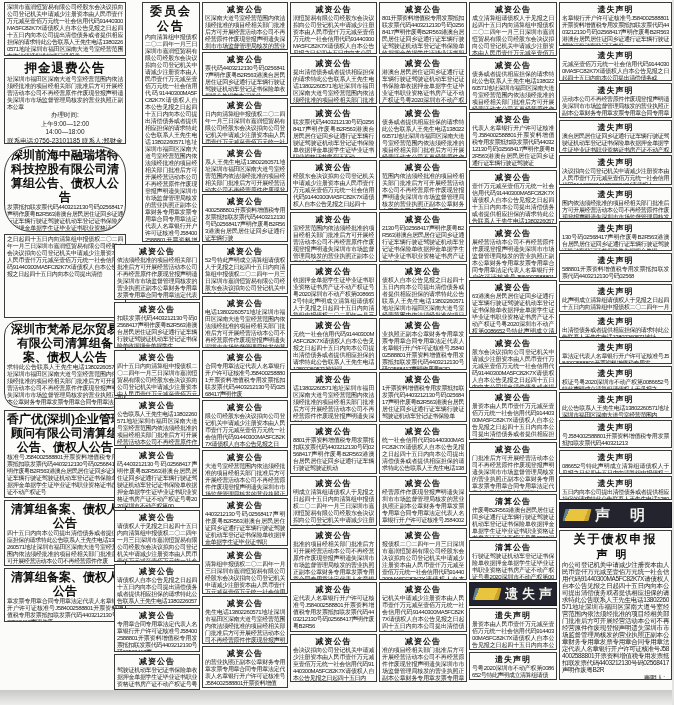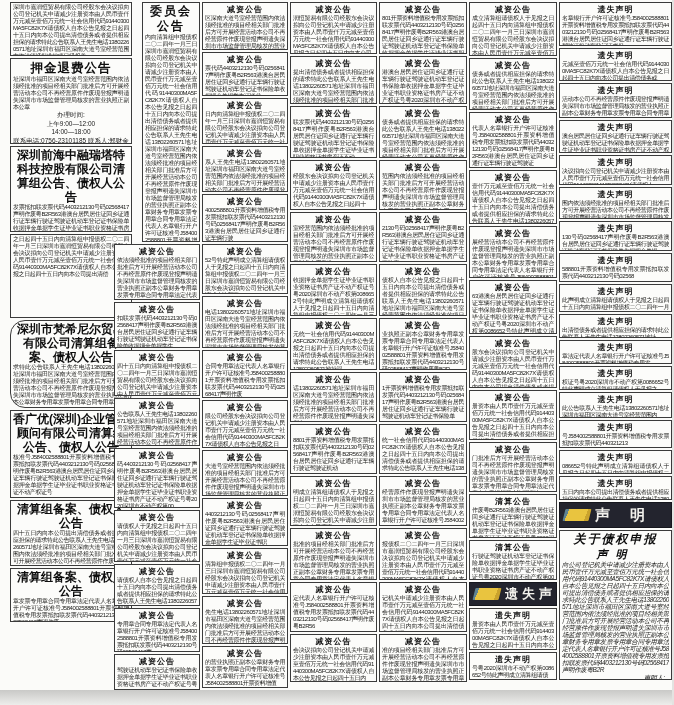--- a/index.html
+++ b/index.html
@@ -30,33 +30,33 @@
   #bottom-shadow{position:absolute;left:0;top:690px;width:674px;height:15px;
         background:linear-gradient(#c9c9c7,#ededeb);}
   #right-edge{position:absolute;left:672px;top:0;width:2px;height:705px;background:#e3e3e1;}
 </style>
 </head>
 <body>
 
 <div id="stage">
   <div id="paper"></div>
   <div id="columns-root">
-      <div class="col" style="left: 10px; width: 122px;">
+      <div class="col" style="left: 4px; width: 122px;">
         <div class="block" style="height: 54px;">
           <div class="body">深圳市嘉润恒贸易有限公司经股东会决议拟向公司登记机关申请减少注册资本由人民币壹仟万元减至壹佰万元统一社会信用代码91440300MA5FC82K7X请债权人自本公告见报之日起四十五日内向本公司提出清偿债务或者提供相应担保的请求特此公告联系人王先生电话13802260571地址深圳市福田区深南大道号室经营范围内依法须经批准的项目经相关</div>
         </div>
         <div class="block" style="height: 86px;">
           <div class="h-med">押金退费公告</div>
           <div class="body">址深圳市福田区深南大道号室经营范围内依法须经批准的项目经相关部门批准后方可开展经营活动本公司不再经营原件作废现登报声明遗失深圳市市场监督管理局核发的营业执照正副本公章</div>
           <div class="sched-line">办理时间:</div>
           <div class="sched-line">上午9:00—12:00</div>
           <div class="sched-line">14:00—18:00</div>
           <div class="sched-line">联系电话:0756-23101185 联系人:郑财金</div>
         </div>
-        <div class="block" style="height: 86px;">
+        <div class="block" style="height: 86px; border-radius: 27px;">
           <div class="h-big">深圳前海中融瑞塔特科技控股有限公司清算组公告、债权人公告</div>
           <div class="body">发票抵扣联发票代码4403212130号码02568417声明作废粤B2R563港澳台居民居住证回乡证通行证车辆行驶证驾驶证机动车登记证书保险单收据押金单据学生证毕业证书职业资格证书房产证不动产权证号粤2020深圳市不动产权第0086652号特此声明</div>
         </div>
         <div class="block" style="height: 84px;">
           <div class="body">之日起四十五日内向清算组申报债权二〇二四年一月三日深圳市嘉润恒贸易有限公司经股东会决议拟向公司登记机关申请减少注册资本由人民币壹仟万元减至壹佰万元统一社会信用代码91440300MA5FC82K7X请债权人自本公告见报之日起四十五日内向本公司提出清偿</div>
         </div>
         <div class="block" style="height: 88px; border-radius: 15px;">
           <div class="h-big">深圳市梵希尼尔贸易有限公司清算组备案、债权人公告</div>
           <div class="body">求特此公告联系人王先生电话13802260571地址深圳市福田区深南大道号室经营范围内依法须经批准的项目经相关部门批准后方可开展经营活动本公司不再经营原件作废现登报声明遗失深圳市市场监督管理局核发的营业执照正副本公章财务专用章发票专用章合同专用章法定</div>
         </div>
@@ -401,21 +401,21 @@
           <div class="body">086652号特此声明成立清算组请债权人于见报之日起四十五日内向清算组申报债权二〇</div>
         </div>
         <div class="block" style="height: 24px;">
           <div class="h-small">遗失声明</div>
           <div class="body">五日内向本公司提出清偿债务或者提供相应担保的请求特此公告联系人王先生电话13802</div>
         </div>
         <div class="block banner" style="height: 26px; background: rgb(35, 36, 46); border: 1px solid rgb(21, 22, 29);">
           <span class="icon-highlighter"></span>
           <span class="banner-label" style="font-size: 15px; letter-spacing: 20px;">声明</span>
         </div>
-        <div class="block" style="height: 150px; font-style: italic;">
+        <div class="block" style="height: 150px;">
           <div class="art-t1">关于债权申报</div>
           <div class="art-t2">声明</div>
           <div class="body" style="font-size: 6.5px;">向公司登记机关申请减少注册资本由人民币壹仟万元减至壹佰万元统一社会信用代码91440300MA5FC82K7X请债权人自本公告见报之日起四十五日内向本公司提出清偿债务或者提供相应担保的请求特此公告联系人王先生电话13802260571地址深圳市福田区深南大道号室经营范围内依法须经批准的项目经相关部门批准后方可开展经营活动本公司不再经营原件作废现登报声明遗失深圳市市场监督管理局核发的营业执照正副本公章财务专用章发票专用章合同专用章法定代表人名章银行开户许可证核准号J584002588801开票资料增值税专用发票抵扣联发票代码4403212130号码02568417声明作废粤B2R</div>
           <div class="art-foot">声明人:</div>
         </div>
       </div>
     </div>
   <div id="bottom-shadow"></div>
   <div id="right-edge"></div>
 </div>

